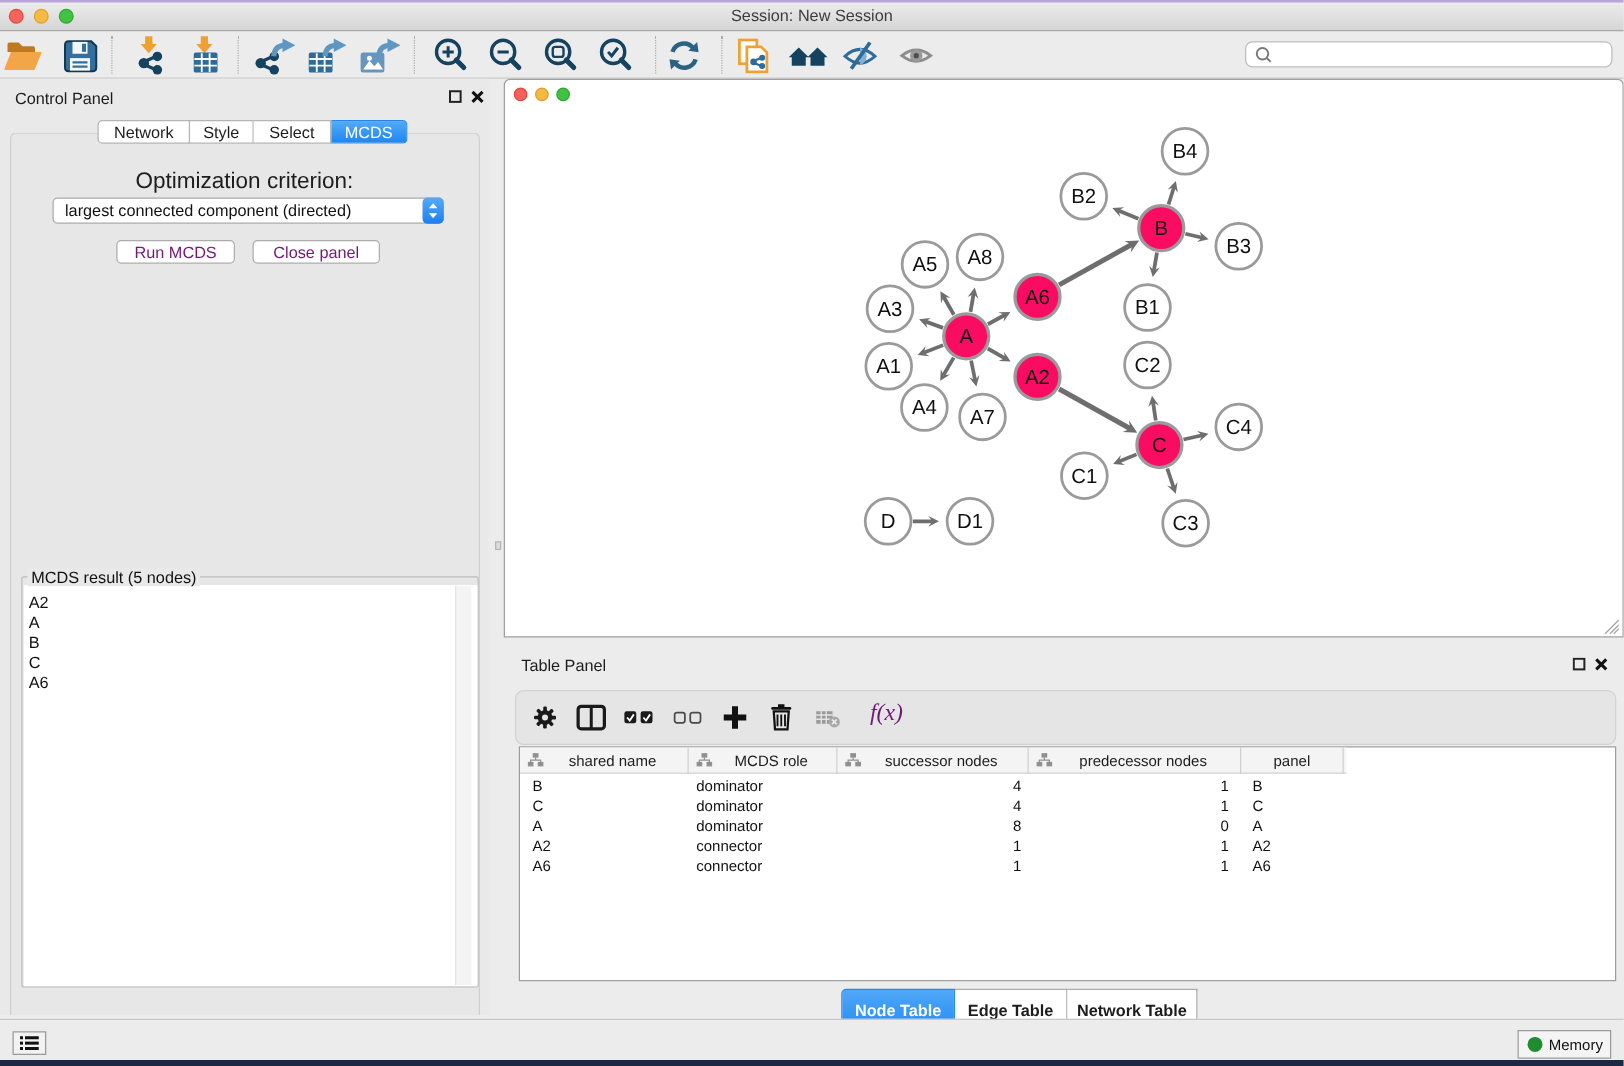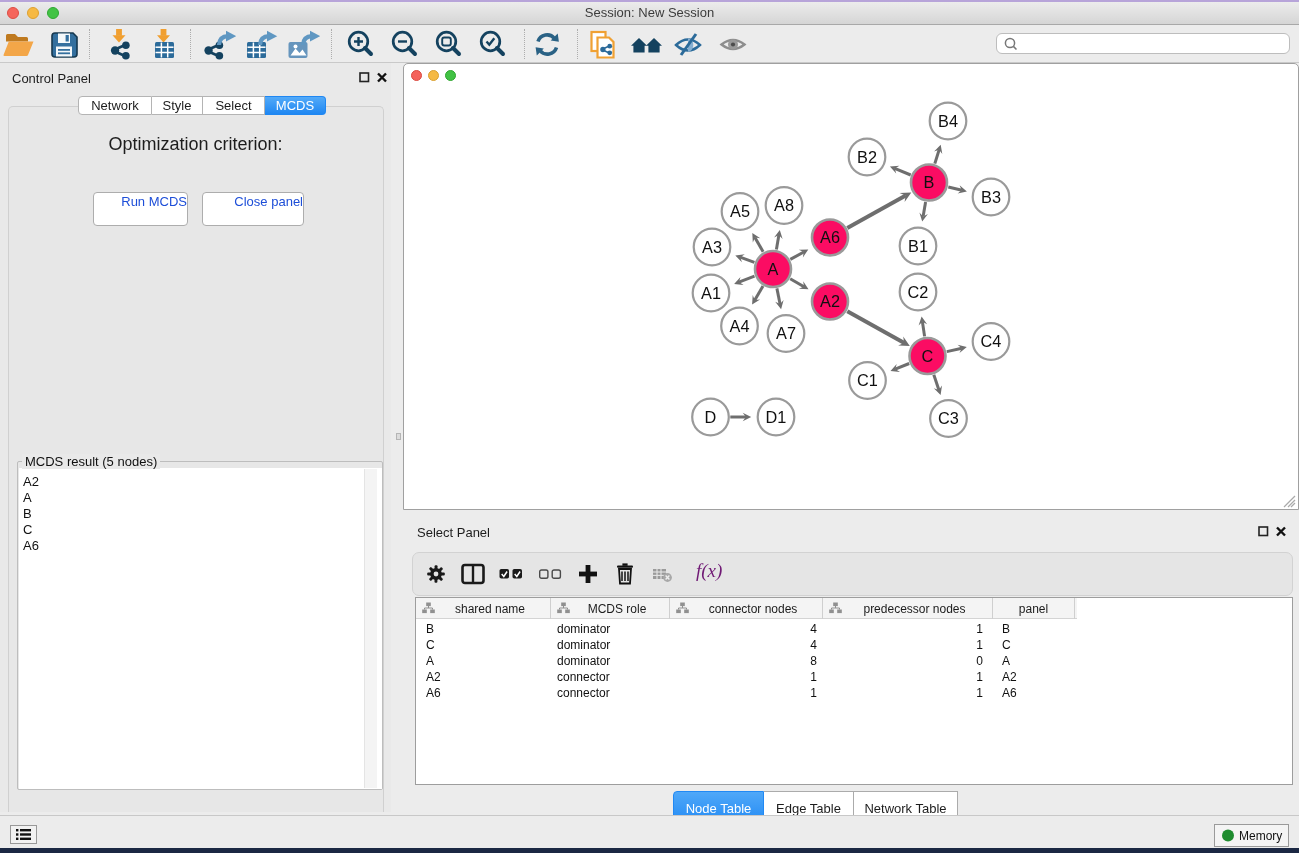--- a/index.html
+++ b/index.html
@@ -24,22 +24,22 @@
 .tab.first { border-left:1px solid #b4b4b4; border-radius:4px 0 0 4px; }
 .tab.last { border-radius:0 4px 4px 0; }
 .tab.sel { background:linear-gradient(#53aaf8,#1f87f2); color:#fff; border-color:#1f87f2; }
 #cp-inner { left:8px; top:43px; width:376px; height:706px; background:#e7e7e7;
   border:1px solid #d0d0d0; border-radius:5px 5px 0 0; border-bottom:none;}
 #optlabel { left:0; top:71px; width:391px; text-align:center; font-size:18px; color:#1d1d1d; }
 #dropdown { left:42px; top:95px; width:313px; height:21px; background:#fff; border:1px solid #ababab;
   border-radius:4px; font-size:13px; color:#111; line-height:19px; padding-left:9px; }
 #ddcap { right:-1px; top:-1px; width:17px; height:21px; border-radius:4px;
   background:linear-gradient(#55aaf9,#1c7ef1); }
-.btn { position:absolute; height:34px; background:#fff; border:1px solid #adadad; border-radius:4px;
-  font-size:13px; color:#1d4ed8; text-align:right; line-height:17px; }
+.btn { position:absolute; height:19px; background:#fff; border:1px solid #adadad; border-radius:4px;
+  font-size:13px; color:#701a75; text-align:center; line-height:17px; }
 #groupbox { left:17px; top:398px; width:366px; height:329px; border:1px solid #bdbdbd; border-radius:2px; }
 #grouplabel { left:22px; top:391px; background:#e9e9e9; padding:0 3px; font-size:13px; color:#111; }
 #mcdslist { left:1px; top:6px; padding-top:6px; width:363px; height:321px; background:#fff; font-size:13px;
   color:#111; padding-left:4px; line-height:16px; }
 #mcdsscroll { right:5px; top:1px; width:13px; height:319px; background:#f4f4f4; border-left:1px solid #e4e4e4;}
 
 #netwin { left:403px; top:63px; width:896px; height:447px; background:#fff;
   border:1px solid #a0a0a0; border-radius:5px 5px 0 0; }
 #nettitle { left:0; top:0; width:100%; height:22px; background:linear-gradient(#f0f0f0,#d8d8d8);
   border-bottom:1px solid #ababab; border-radius:5px 5px 0 0; }
@@ -50,21 +50,21 @@
 #ttoolbar { left:9px; top:41px; width:881px; height:44px; background:#e5e5e5;
   border:1px solid #d2d2d2; border-radius:7px; }
 #ttable { left:12px; top:86px; width:878px; height:188px; background:#fff; border:1px solid #9d9d9d; }
 #thead { left:0; top:0; width:661px; height:21px; background:#f4f4f4; border-bottom:1px solid #d4d4d4; display:flex; }
 .th { height:21px; position:relative; font-size:12px; color:#1c1c1c;
   display:flex; align-items:center; justify-content:center; border-right:1px solid #cfcfcf; }
 .trow { position:absolute; font-size:12px; color:#111; height:16px; line-height:16px; width:100%; }
 .td { position:absolute; }
 .tdr { position:absolute; text-align:right; }
 .btab { height:35px; background:#fff; border:1px solid #ababab; border-left:none; font-size:13px;
-  color:#1d1d1d; display:flex; align-items:center; justify-content:center; }
+  color:#1d1d1d; display:flex; align-items:center; justify-content:center;font-weight:bold; }
 .btab.first { border-left:1px solid #ababab; border-radius:4px 0 0 4px; }
 .btab.last { border-radius:0 4px 4px 0;margin-top:35px; }
 .btab.sel { background:linear-gradient(#50a8f8,#2189f4); color:#fff; border-color:#2189f4; }
 
 #statusbar { left:0; top:815px; width:1299px; height:33px; background:#ececec; border-top:1px solid #c8c8c8; }
 #listbtn { left:10px; top:9px; width:27px; height:19px; background:#f2f2f2; border:1px solid #999; }
 #membtn { left:1214px; top:8px; width:75px; height:23px; background:#f4f4f4; border:1px solid #9a9a9a;
   font-size:12px; color:#111; }
 #darkstrip { left:0; top:848px; width:1299px; height:5px; background:#1b2843; }
 </style></head><body>
@@ -229,20 +229,24 @@
 <div class="winbtns" style="left:376px"><svg width="12" height="11">
         <path d="M2 1.5 L10 9.5 M10 1.5 L2 9.5" stroke="#111" stroke-width="2.4"></path>
       </svg></div>
 <div class="tabrow" style="left:78px;top:33px">
 <div class="tab first" style="width:74px">Network</div>
 <div class="tab" style="width:51px">Style</div>
 <div class="tab" style="width:62px">Select</div>
 <div class="tab sel last" style="width:61px">MCDS</div>
 </div>
 <div class="abs" id="optlabel">Optimization criterion:</div>
+<div class="abs" id="dropdown">largest connected component (directed)<div class="abs" id="ddcap"><svg width="17" height="21">
+          <path d="M8.5 4.5 l3.4 4 h-6.8 z" fill="#fff"></path>
+          <path d="M8.5 16.5 l3.4 -4 h-6.8 z" fill="#fff"></path>
+        </svg></div></div>
 <div class="btn" style="left:93px;top:129px;width:95px">Run MCDS</div>
 <div class="btn" style="left:202px;top:129px;width:102px">Close panel</div>
 <div class="abs" id="groupbox">
       <div class="abs" id="mcdslist">A2<br>A<br>B<br>C<br>A6<div class="abs" id="mcdsscroll"></div></div>
     </div>
 <div class="abs" id="grouplabel">MCDS result (5 nodes)</div>
 </div>
 <div class="abs" id="netwin">
 <div class="tl" style="left:6.5px;top:5.5px;width:11px;height:11px;background:#f4625b;border:1px solid #da4a41"></div>
 <div class="tl" style="left:23.5px;top:5.5px;width:11px;height:11px;background:#f5b943;border:1px solid #daa030"></div>
@@ -331,21 +335,21 @@
       <g stroke="#aaa" stroke-width="1.2">
         <line x1="884" y1="421" x2="891" y2="414"></line>
         <line x1="880" y1="421" x2="891" y2="410"></line>
         <line x1="887" y1="421" x2="891" y2="417"></line>
       </g>
     </svg>
 </div>
 <div class="abs" style="left:396px;top:433px;width:5px;height:7px;background:#dcdcdc;border:1px solid #b5b5b5"></div>
 <div class="abs" style="left:847px;top:512px;width:7px;height:5px;background:#dcdcdc;border:1px solid #b5b5b5"></div>
 <div class="abs" id="tpanel">
-<div class="abs" id="tpanel-hdr">Select Panel</div>
+<div class="abs" id="tpanel-hdr">Table Panel</div>
 <div class="winbtns" style="left:855px;top:15px"><svg width="11" height="11">
         <rect x="1" y="1" width="8.5" height="8.5" fill="none" stroke="#222" stroke-width="1.6"></rect>
       </svg></div>
 <div class="winbtns" style="left:872px;top:15px"><svg width="12" height="11">
         <path d="M2 1.5 L10 9.5 M10 1.5 L2 9.5" stroke="#111" stroke-width="2.4"></path>
       </svg></div>
 <div class="abs" id="ttoolbar">
 <div class="abs" style="left:8px;top:6px;width:30px;height:30px"><svg width="30" height="30" viewBox="0 0 30 30">
           <rect x="13.6" y="6.2" width="2.9" height="4.4" rx="1" transform="rotate(0 15 15)" fill="#1a1a1a"></rect>
           <rect x="13.6" y="6.2" width="2.9" height="4.4" rx="1" transform="rotate(45 15 15)" fill="#1a1a1a"></rect>
@@ -433,21 +437,21 @@
         </div>
 <div class="th" style="width:153px">
           <span style="position:absolute;left:6px;top:4px"><svg width="13" height="12" viewBox="0 0 13 12">
               <g fill="#909090">
                 <rect x="4.2" y="0.5" width="4.6" height="3.6"></rect>
                 <rect x="0.2" y="7.5" width="4.6" height="3.6"></rect>
                 <rect x="8.2" y="7.5" width="4.6" height="3.6"></rect>
               </g>
               <path d="M6.5 4 v2 M2.5 7.5 v-1.5 h8 v1.5" stroke="#909090" stroke-width="1" fill="none"></path>
             </svg></span>
-          <span style="margin-left:14px">connector nodes</span>
+          <span style="margin-left:14px">successor nodes</span>
         </div>
 <div class="th" style="width:170px">
           <span style="position:absolute;left:6px;top:4px"><svg width="13" height="12" viewBox="0 0 13 12">
               <g fill="#909090">
                 <rect x="4.2" y="0.5" width="4.6" height="3.6"></rect>
                 <rect x="0.2" y="7.5" width="4.6" height="3.6"></rect>
                 <rect x="8.2" y="7.5" width="4.6" height="3.6"></rect>
               </g>
               <path d="M6.5 4 v2 M2.5 7.5 v-1.5 h8 v1.5" stroke="#909090" stroke-width="1" fill="none"></path>
             </svg></span>

